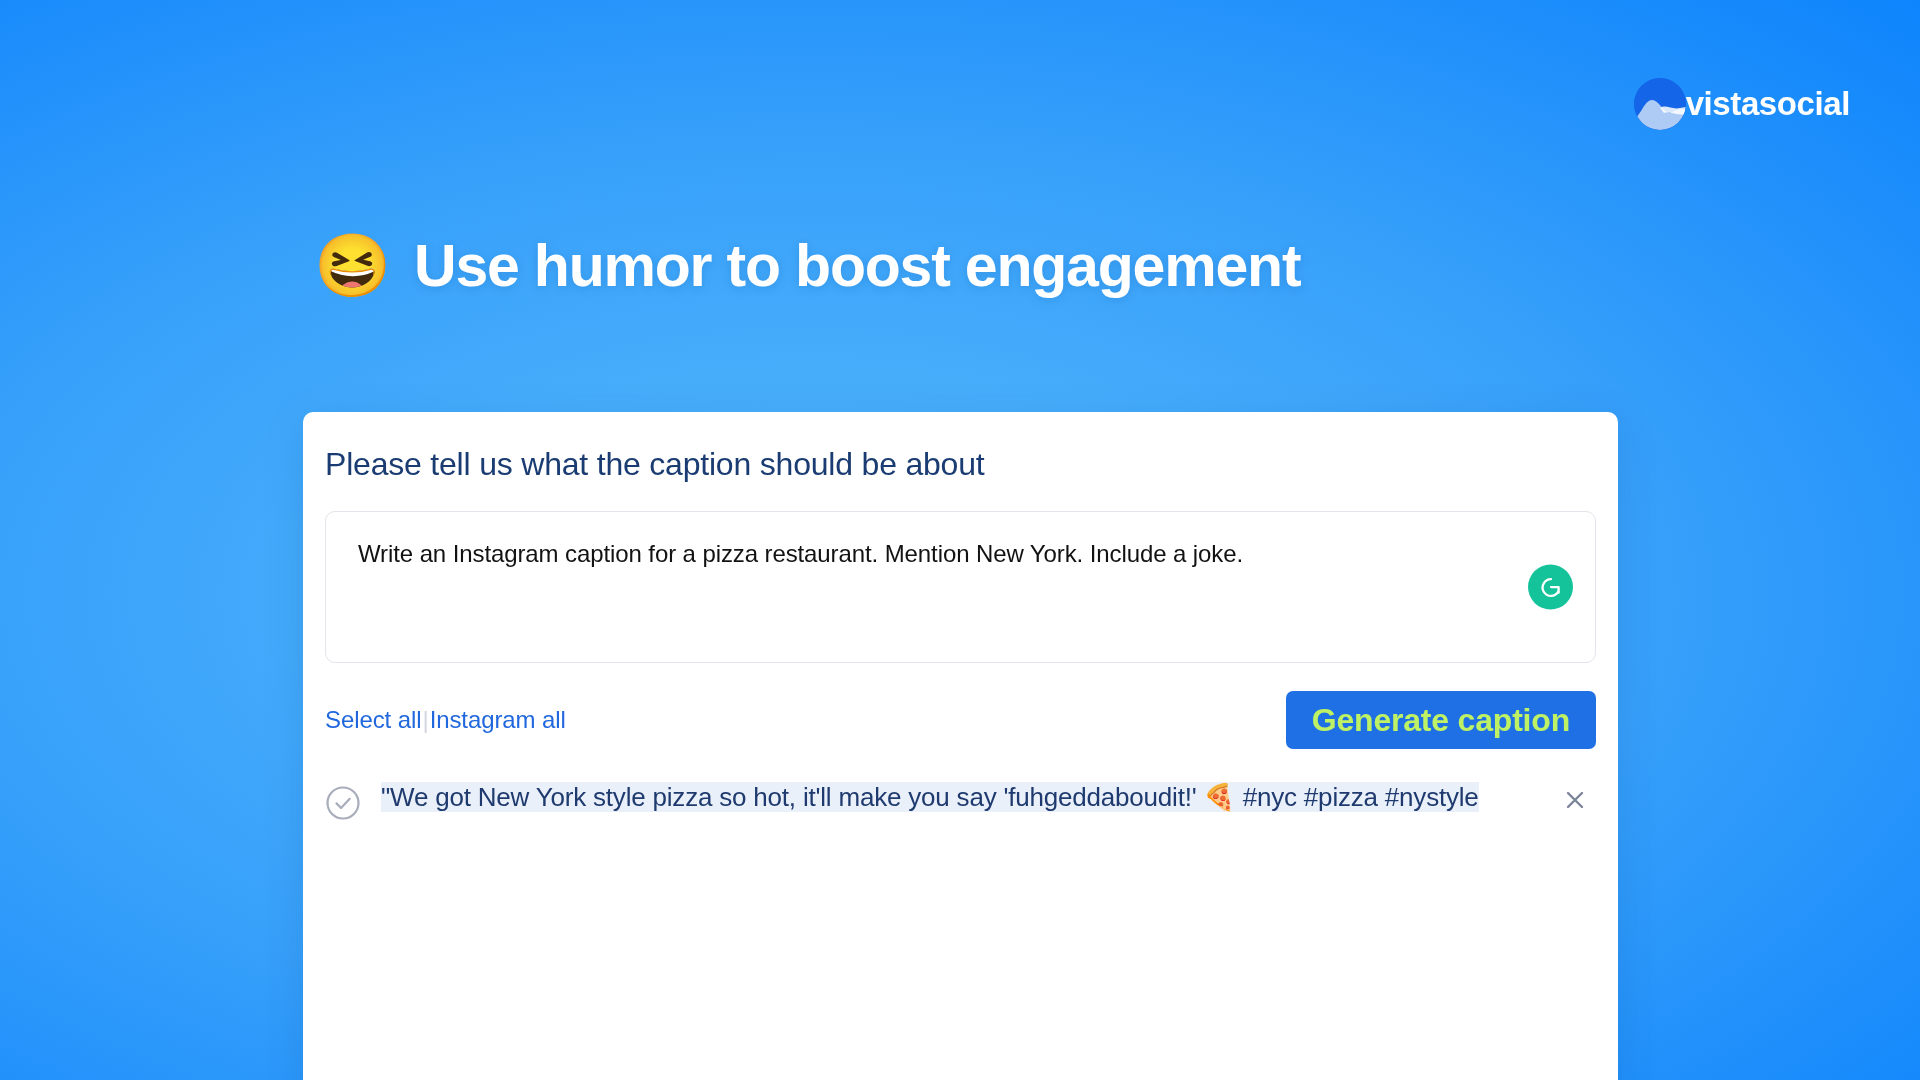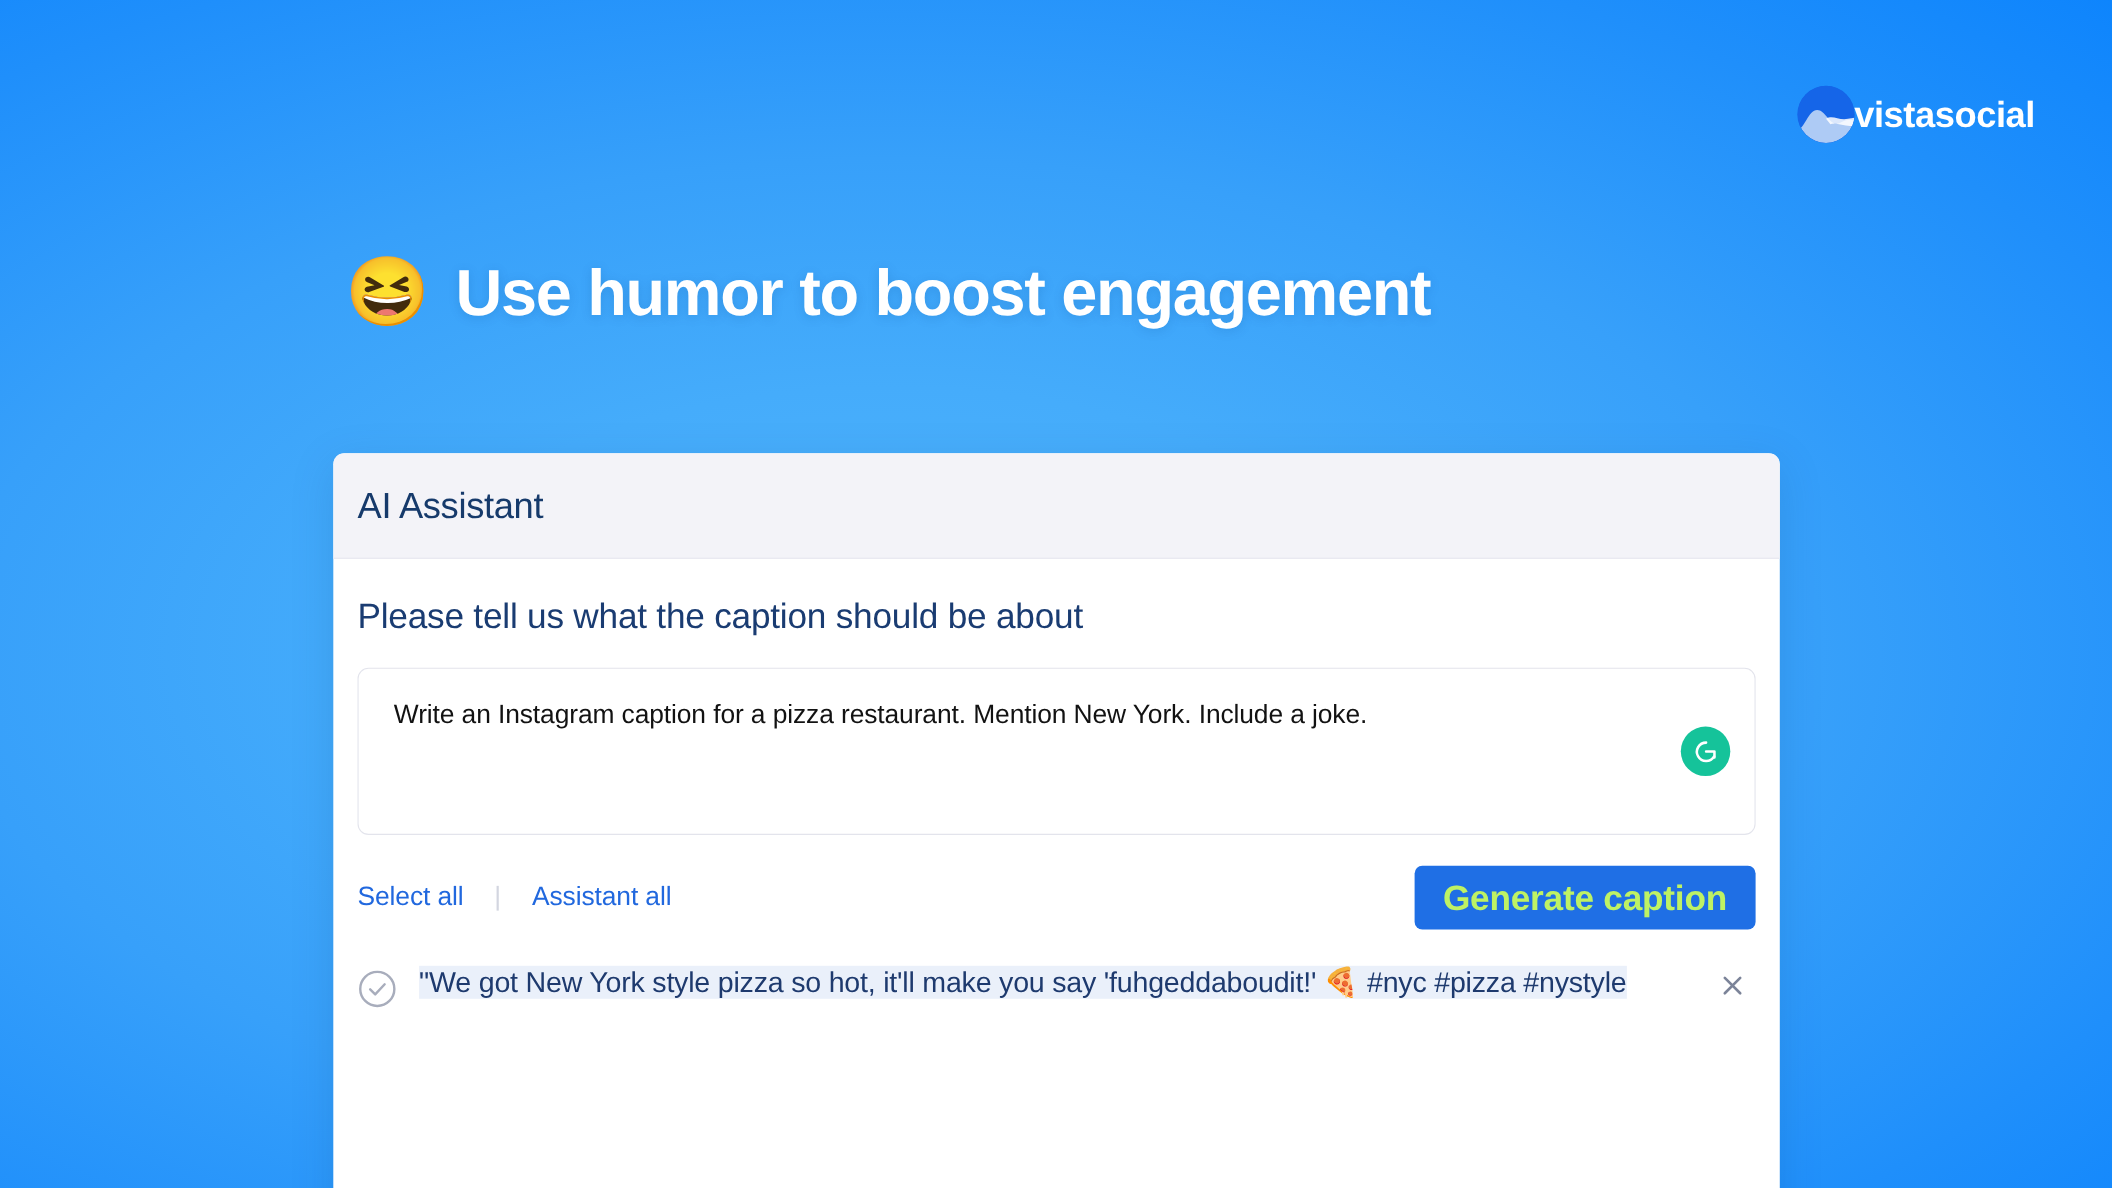--- a/index.html
+++ b/index.html
@@ -145,21 +145,21 @@
   .action-row {
     display: flex;
     align-items: center;
     justify-content: space-between;
     margin-top: 26px;
     min-height: 62px;
   }
   .links {
     display: flex;
     align-items: center;
-    gap: 28px;
+    gap: 1px;
   }
   .link {
     color: #2168DE;
     font-size: 24px;
     letter-spacing: -0.1px;
     cursor: pointer;
   }
   .link-sep {
     color: #D3D6E0;
     font-size: 24px;
@@ -243,44 +243,41 @@
   <span class="brand-name">vistasocial</span>
 </div>
 
 <div class="headline">
   <span class="headline-emoji">😆</span>
   <span class="headline-text">Use humor to boost engagement</span>
 </div>
 
 <div class="card">
 
-  <div class="card-header">
-    <span class="card-title">AI Assistant</span>
-  </div>
 
   <div class="card-body">
 
     <div class="prompt-label">Please tell us what the caption should be about</div>
 
     <div class="prompt-box">
       <div class="prompt-text">Write an Instagram caption for a pizza restaurant. Mention New York. Include a joke.</div>
       <span class="grammarly-icon">
         <svg width="30" height="30" viewBox="0 0 30 30" aria-hidden="true">
           <path d="M15 6.6 a8.4 8.4 0 1 0 7.3 12.6" fill="none" stroke="#FFFFFF" stroke-width="2.3" stroke-linecap="round"></path>
           <path d="M15 14.6 h7.6 v5.6" fill="none" stroke="#FFFFFF" stroke-width="2.3" stroke-linecap="round" stroke-linejoin="round"></path>
           <path d="M19.6 17.4 l3.1 3.1 l2.0 -3.4" fill="#FFFFFF" opacity="0"></path>
         </svg>
       </span>
     </div>
 
     <div class="action-row">
       <div class="links">
         <span class="link">Select all</span>
         <span class="link-sep">|</span>
-        <span class="link">Assistant all</span>
+        <span class="link">Instagram all</span>
       </div>
       <button class="generate-btn">Generate caption</button>
     </div>
 
     <div class="result-row">
       <span class="check-circle">
         <svg width="36" height="36" viewBox="0 0 36 36" aria-hidden="true">
           <circle cx="18" cy="18" r="15.5" fill="none" stroke="#A8ADBC" stroke-width="2.2"></circle>
           <path d="M11.5 18.4 l4.6 4.6 l8.6 -9.2" fill="none" stroke="#A8ADBC" stroke-width="2.2" stroke-linecap="round" stroke-linejoin="round"></path>
         </svg>

